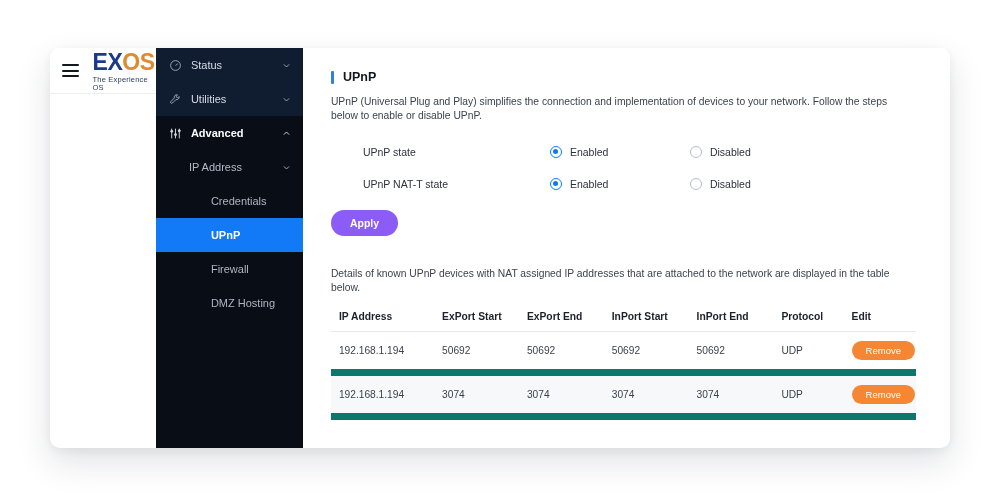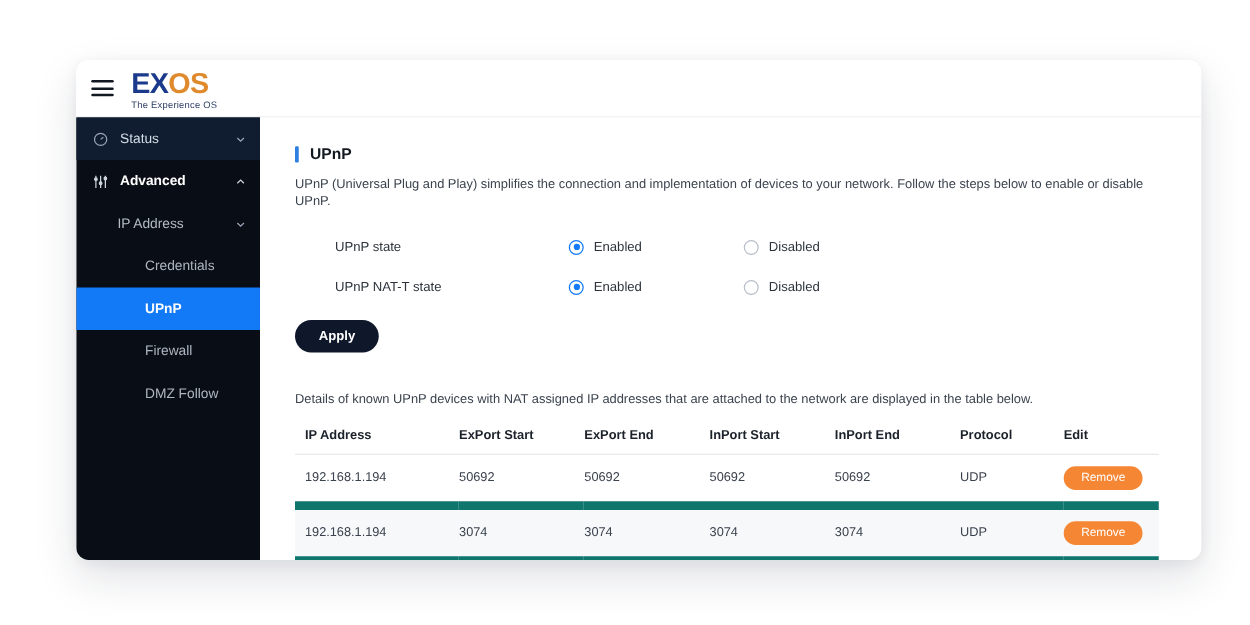--- a/index.html
+++ b/index.html
@@ -8,31 +8,30 @@
     width: 1000px;
     height: 500px;
     background: #ffffff;
     font-family: "Liberation Sans", sans-serif;
     overflow: hidden;
   }
 
   
   #app-window {
     position: absolute;
-    left: 61px;
+    left: 50px;
     top: 48px;
     width: 900px;
     height: 400px;
     background: #ffffff;
     border-radius: 10px;
     box-shadow: 0 14px 34px rgba(20, 30, 55, 0.13),
                 0 3px 10px rgba(20, 30, 55, 0.06);
     overflow: hidden;
     display: flex;
-    flex-direction: column;
   }
 
   
   #topbar {
     height: 46px;
     flex: 0 0 46px;
     background: #ffffff;
     border-bottom: 1px solid #eceef1;
     display: flex;
     align-items: center;
@@ -185,21 +184,21 @@
     width: 5px; height: 5px;
     border-radius: 50%;
     background: #1279f7;
   }
   .opt-choice .txt { color: #2c333c; }
 
   
   .apply-btn {
     margin-top: 10px;
     display: inline-block;
-    background: #0f172a;
+    background: #8b5cf6;
     color: #ffffff;
     font-size: 10.5px;
     font-weight: bold;
     padding: 7px 19px;
     border: none;
     border-radius: 14px;
     cursor: pointer;
     font-family: "Liberation Sans", sans-serif;
   }
 
@@ -270,20 +269,33 @@
             </svg>
           </span>
           <span class="lbl">Status</span>
           <span class="chev">
             <svg class="i" width="9" height="9" viewBox="0 0 24 24" fill="none" stroke="#9aa6b6" stroke-width="2.6">
                 <path d="M5 9l7 7 7-7"></path>
               </svg>
           </span>
         </div>
 
+        <div class="nav-row l1">
+          <span class="ico">
+            <svg class="i" width="13" height="13" viewBox="0 0 24 24" fill="none" stroke="#9aa6b6" stroke-width="1.8">
+              <path d="M15.5 3.5a4.5 4.5 0 00-5.6 5.7L3.5 15.6a2 2 0 102.9 2.9l6.4-6.4a4.5 4.5 0 005.7-5.6l-2.8 2.8-2.3-2.3 2.1-3.5z"></path>
+            </svg>
+          </span>
+          <span class="lbl">Utilities</span>
+          <span class="chev">
+            <svg class="i" width="9" height="9" viewBox="0 0 24 24" fill="none" stroke="#9aa6b6" stroke-width="2.6">
+                <path d="M5 9l7 7 7-7"></path>
+              </svg>
+          </span>
+        </div>
       </div>
 
       <div class="nav-row l1 bold">
         <span class="ico">
           <svg class="i" width="13" height="13" viewBox="0 0 24 24" fill="none" stroke="#cfd6e0" stroke-width="1.8">
             <path d="M5 3v18M12 3v18M19 3v18"></path>
             <circle cx="5" cy="8" r="1.9" fill="#cfd6e0"></circle>
             <circle cx="12" cy="14" r="1.9" fill="#cfd6e0"></circle>
             <circle cx="19" cy="7" r="1.9" fill="#cfd6e0"></circle>
           </svg>
@@ -312,21 +324,21 @@
 
       <div class="nav-row l3 active">
         <span class="lbl">UPnP</span>
       </div>
 
       <div class="nav-row l3">
         <span class="lbl">Firewall</span>
       </div>
 
       <div class="nav-row l3">
-        <span class="lbl">DMZ Follow</span>
+        <span class="lbl">DMZ Hosting</span>
       </div>
 
       <div class="nav-spacer"></div>
     </nav>
 
     <main id="content">
       <div class="inner">
 
         <div class="sec-title">
           <span class="sec-bar"></span>

